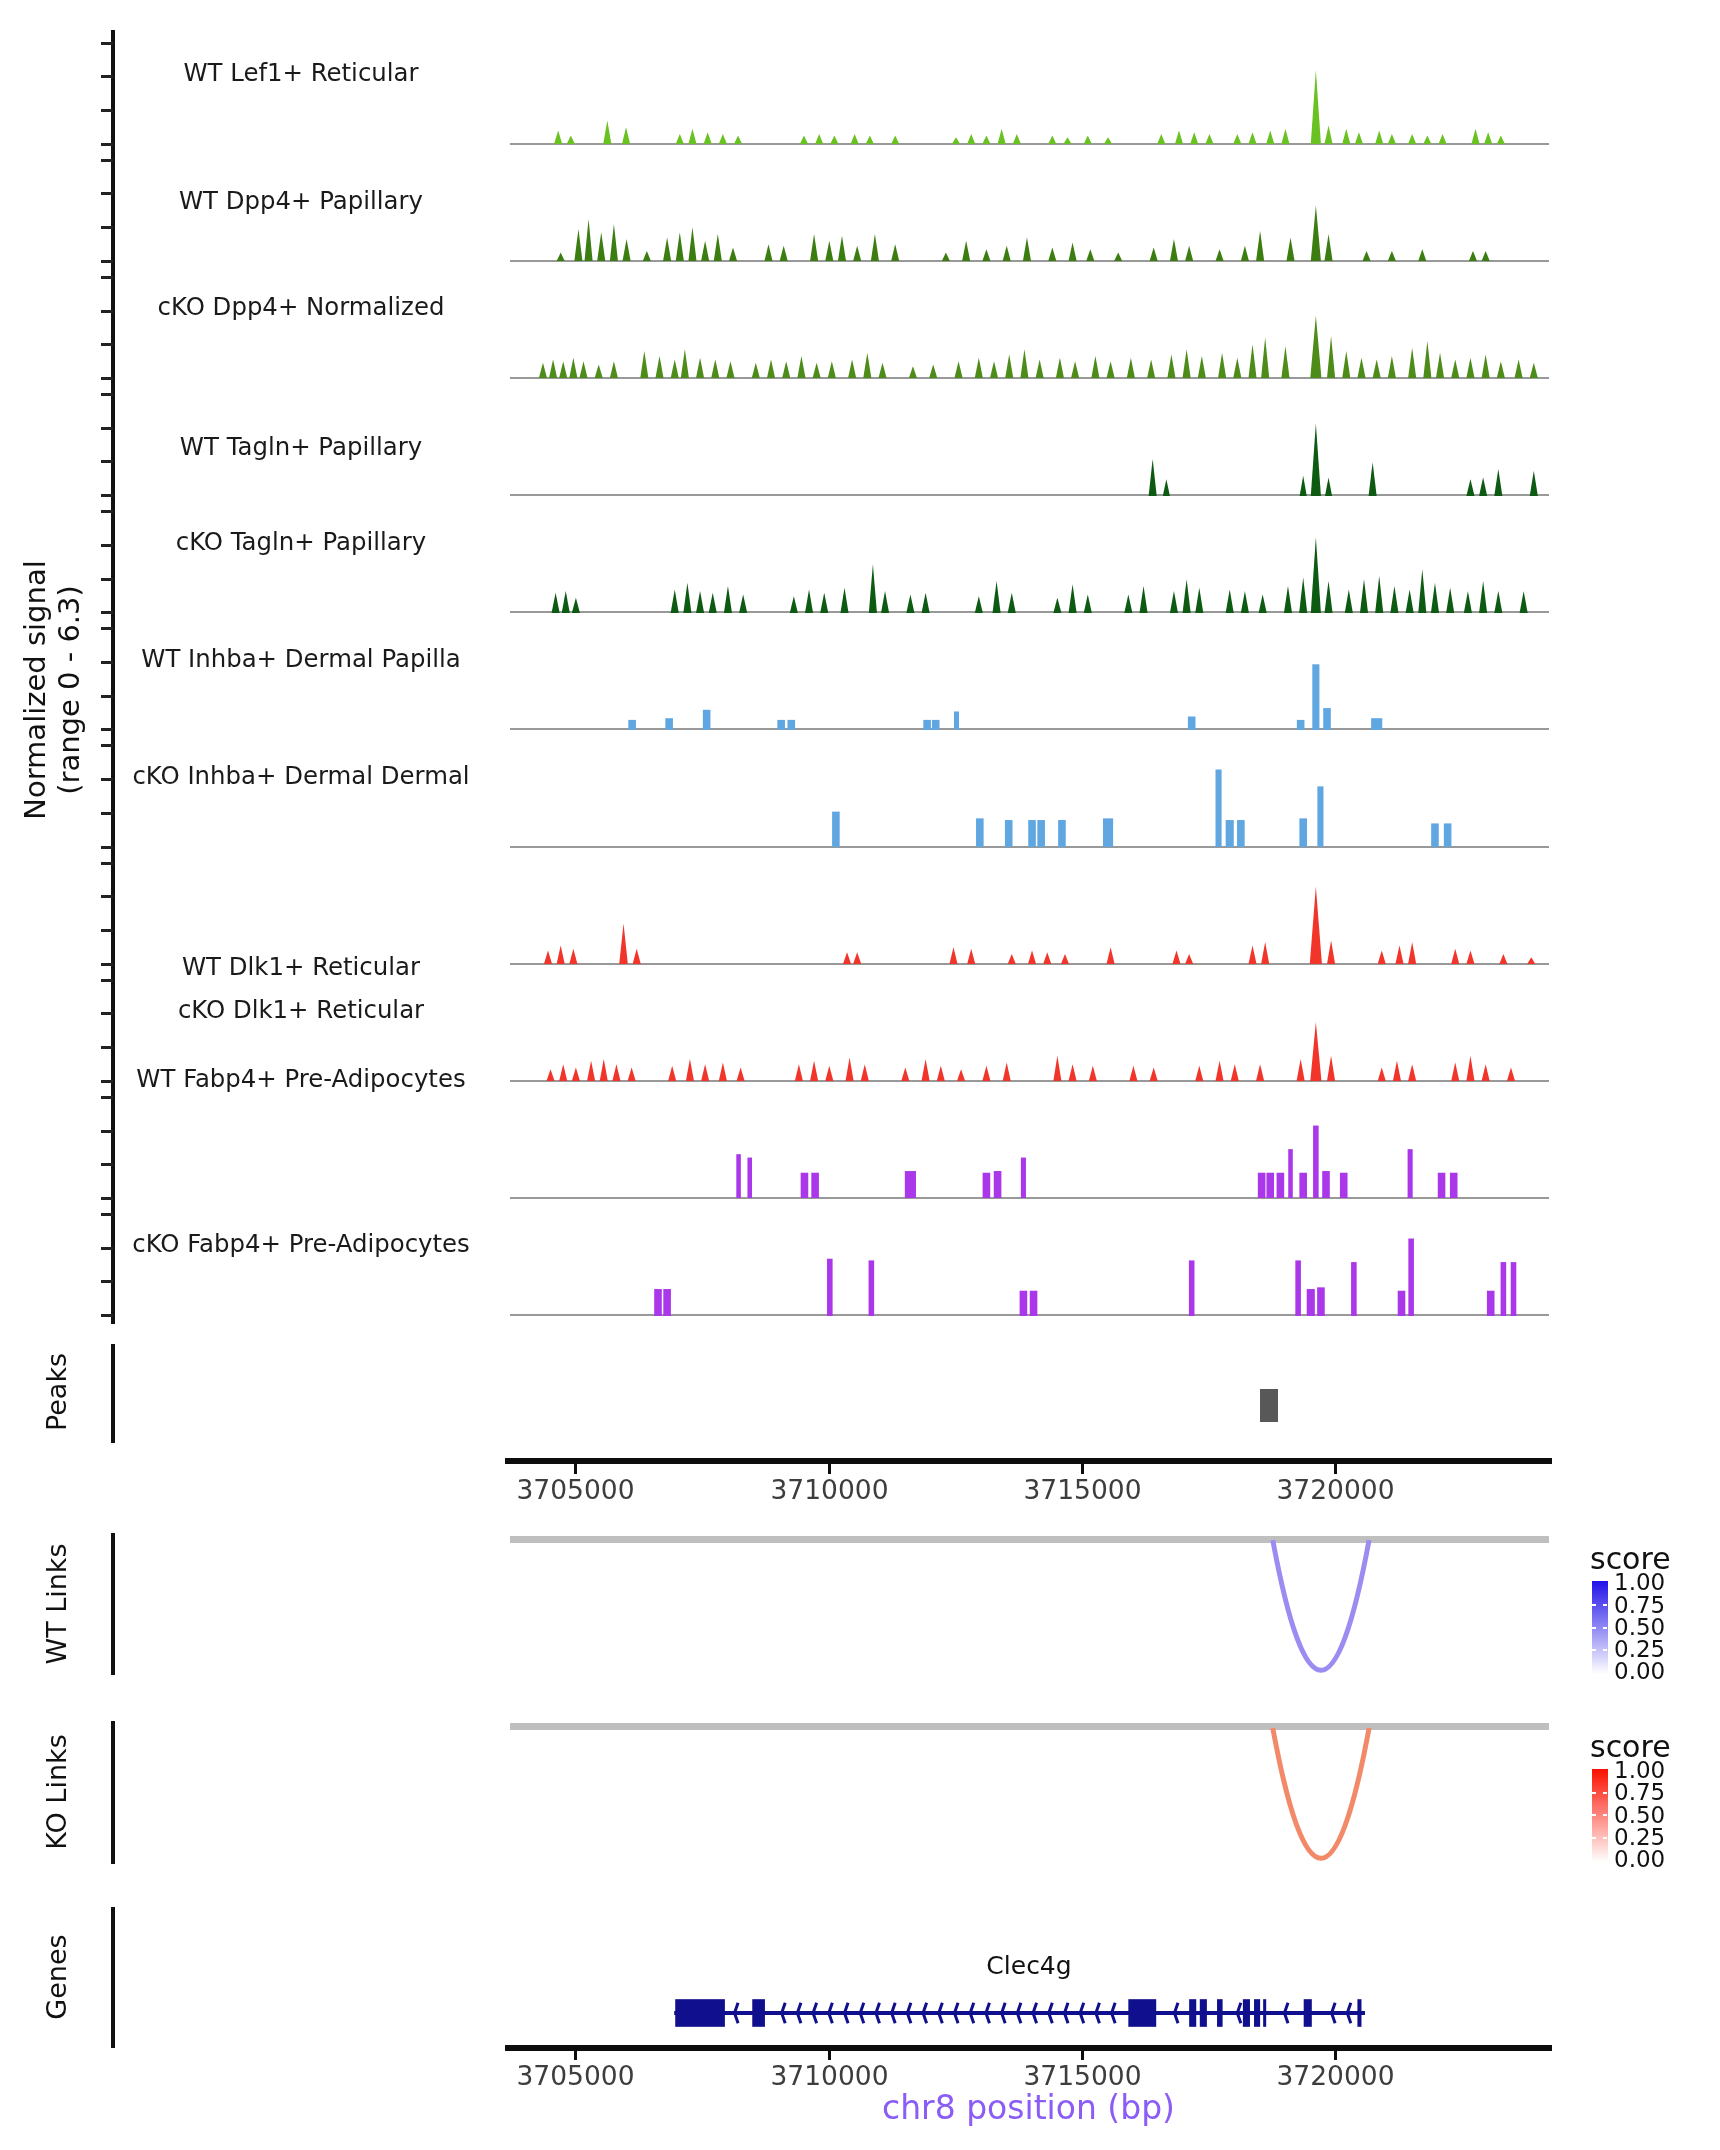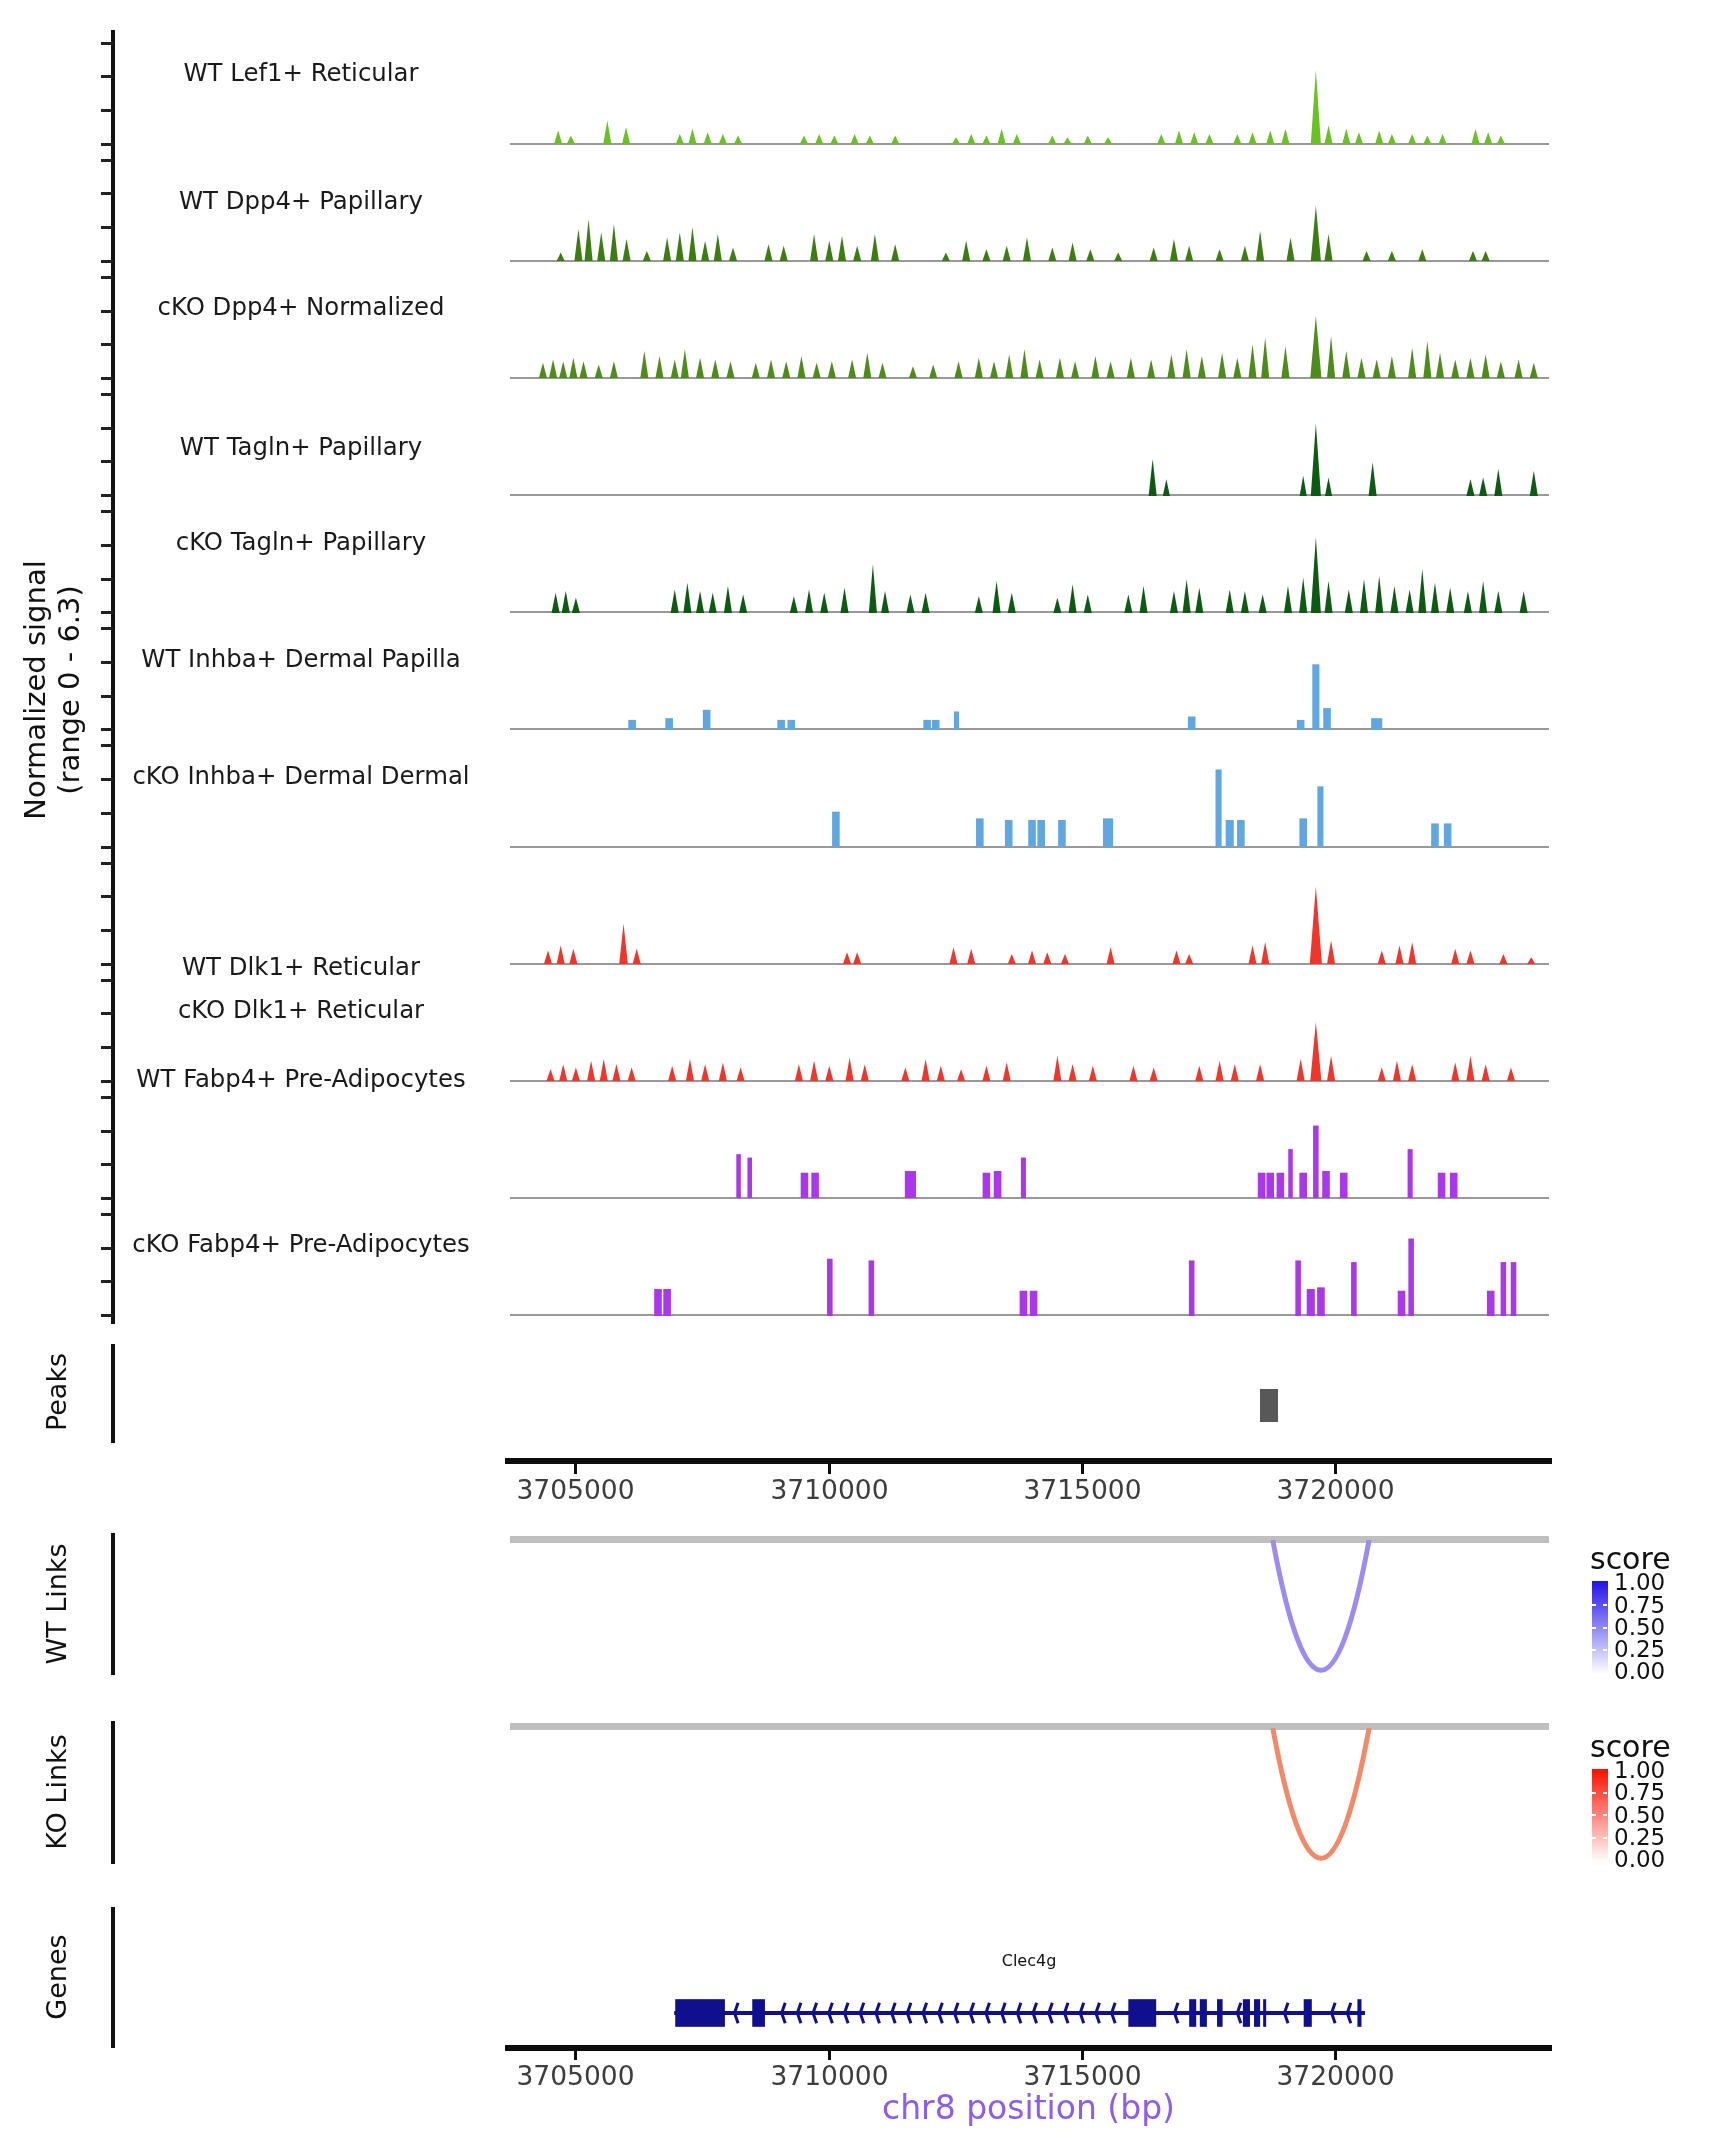--- a/index.html
+++ b/index.html
@@ -13,21 +13,21 @@
   .track-label{position:absolute;left:86px;width:430px;text-align:center;font-size:24.4px;color:#1a1a1a;}
   .baseline{position:absolute;height:2.2px;background:#999;}
   .gaxis{position:absolute;background:#0d0d0d;height:5.7px;}
   .gtick{position:absolute;width:2.9px;height:10px;background:#0d0d0d;}
   .gtick-label{position:absolute;width:201px;text-align:center;font-size:26.5px;color:#3d3d3d;}
   .graybar{position:absolute;height:6.5px;background:#bfbfbf;}
   .legend-title{position:absolute;font-size:30px;color:#111;}
   .legend-bar{position:absolute;width:16px;}
   .legend-num{position:absolute;font-size:23px;color:#111;line-height:23px;}
   .legend-dash{position:absolute;width:4.3px;height:2.2px;background:#ffffff;}
-  .gene-name{position:absolute;width:244px;text-align:center;font-size:16px;color:#111;}
+  .gene-name{position:absolute;width:244px;text-align:center;font-size:25px;color:#111;}
   .xlabel{position:absolute;width:645px;text-align:center;font-size:33px;color:#8b5cf6;}
   .ylab-line{line-height:34px;font-size:29px;}
   svg{position:absolute;display:block;}
 </style>
 </head>
 <body>
 
 <div id="canvas">
 
   <div class="vlabel" style="left:52px;top:690px;">

